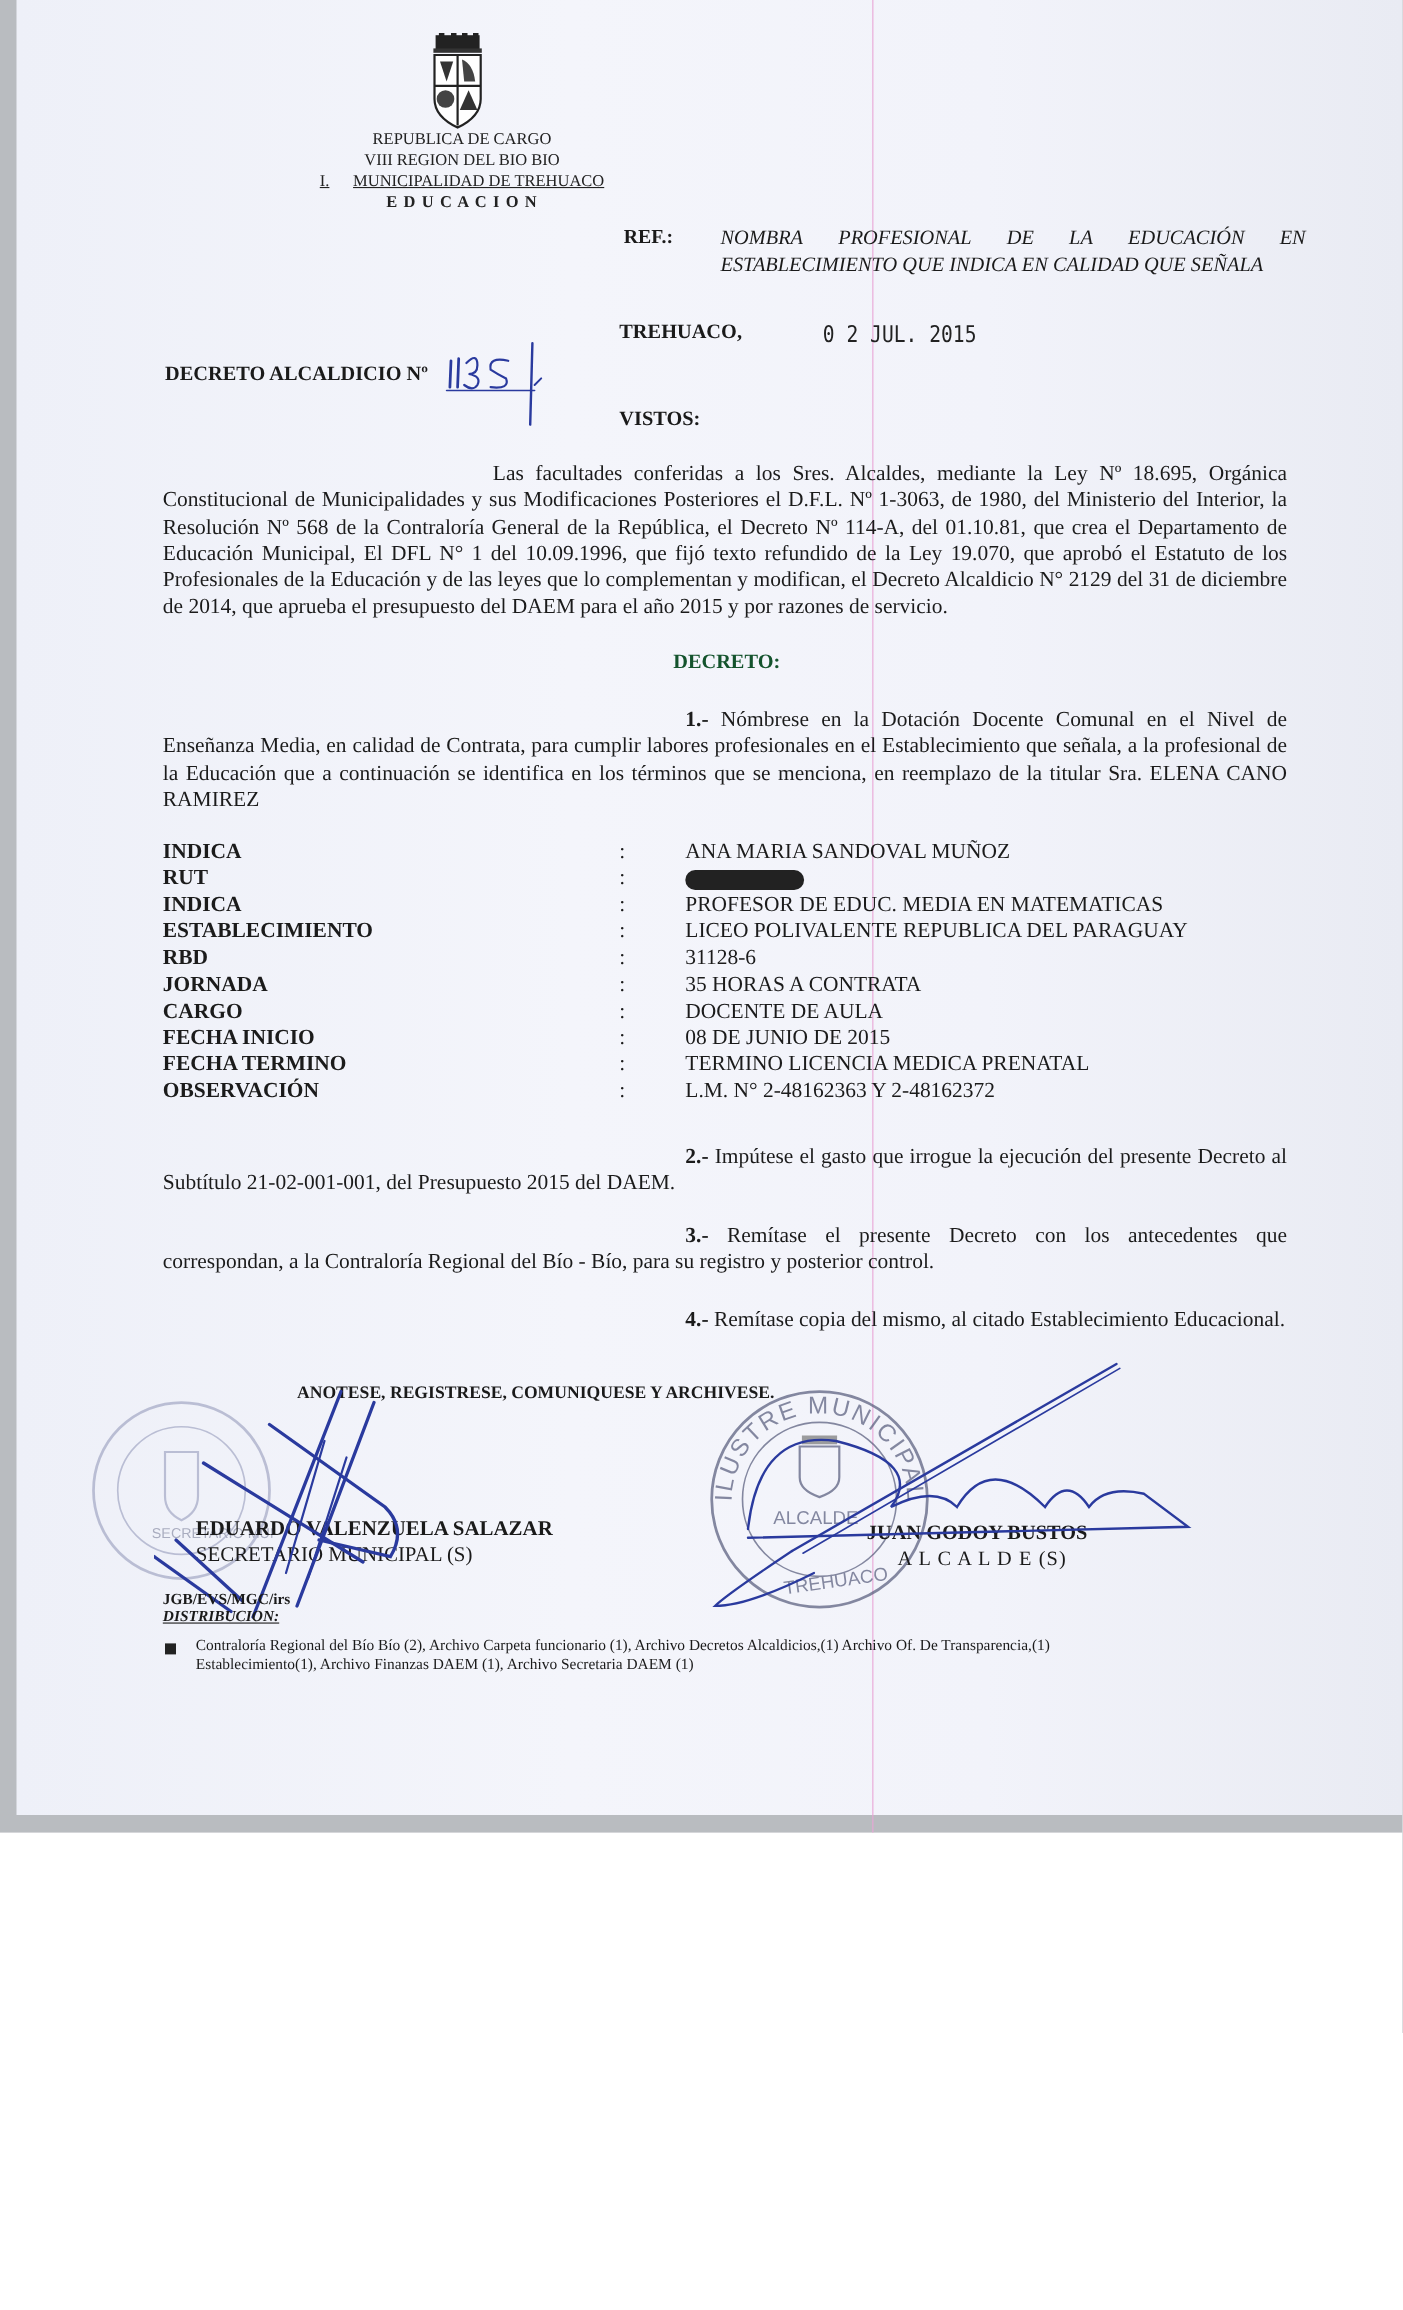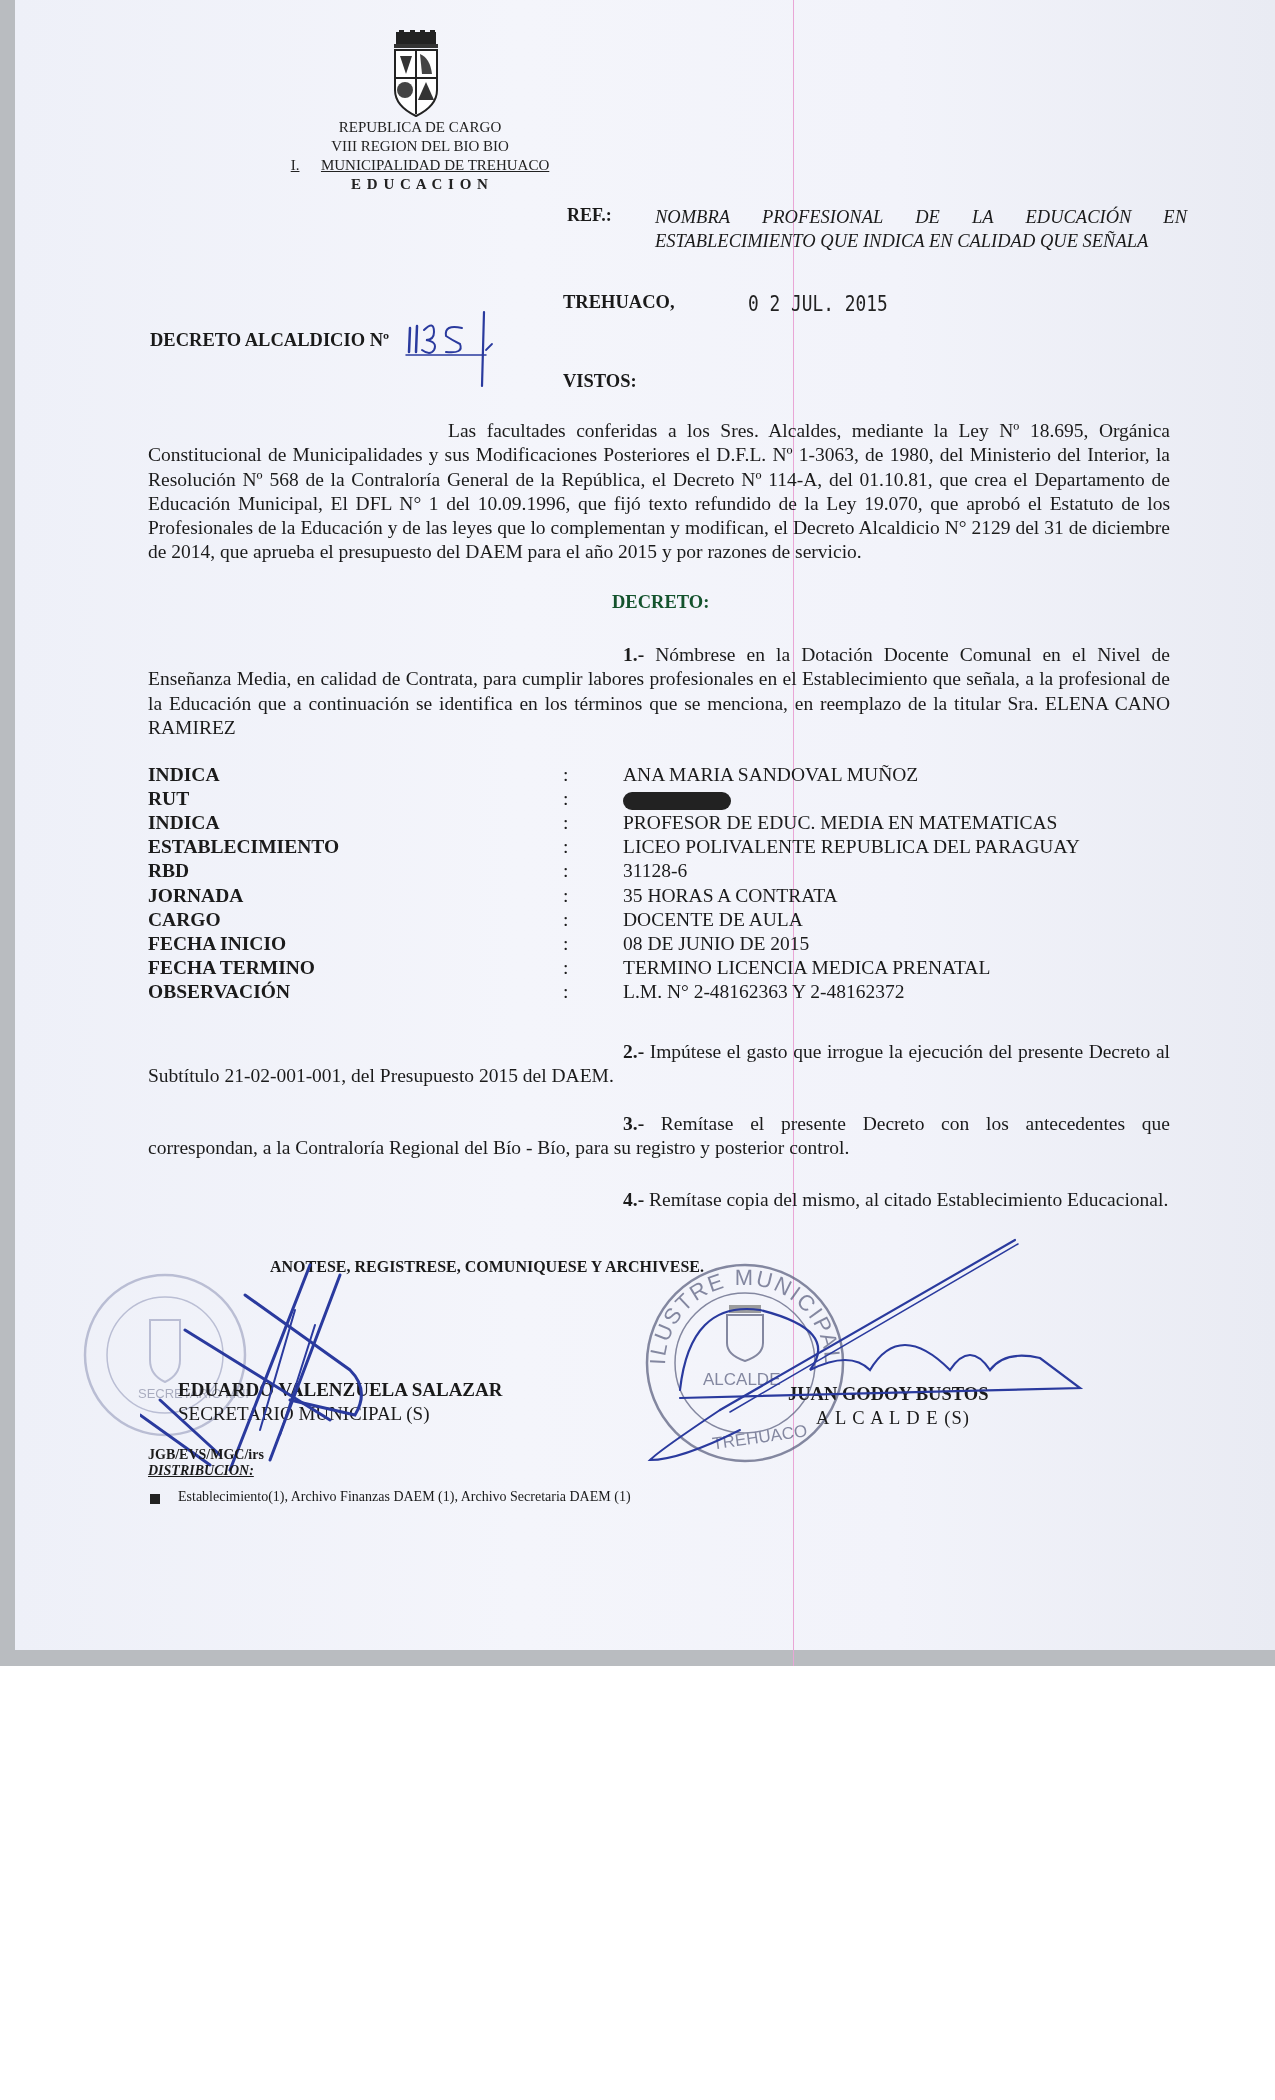--- a/index.html
+++ b/index.html
@@ -215,14 +215,15 @@
     <path d="M60 160 Q70 70 140 80 Q220 100 190 140 Q230 120 250 140 Q280 90 330 140 Q350 110 370 140 Q385 120 420 128 L460 158 L60 168" stroke-width="2.2"></path>
   </svg>
 </div>
 
 <div class="abs serif" style="left:148px;top:1447px;font-size:14px;color:#1a1a1a;">
   <div class="bold">JGB/EVS/MGC/irs</div>
   <div class="ital bold ul">DISTRIBUCION:</div>
 </div>
 <div class="abs" style="left:150px;top:1494px;width:10px;height:10px;background:#222;"></div>
 <div class="abs serif" style="left:178px;top:1488px;font-size:14px;line-height:17px;color:#1a1a1a;white-space:nowrap;">
+  <div>Contraloría Regional del Bío Bío (2), Archivo Carpeta funcionario (1), Archivo Decretos Alcaldicios,(1) Archivo Of. De Transparencia,(1)</div>
   <div>Establecimiento(1), Archivo Finanzas  DAEM (1), Archivo Secretaria DAEM (1)</div>
 </div>
 
 </body></html>

